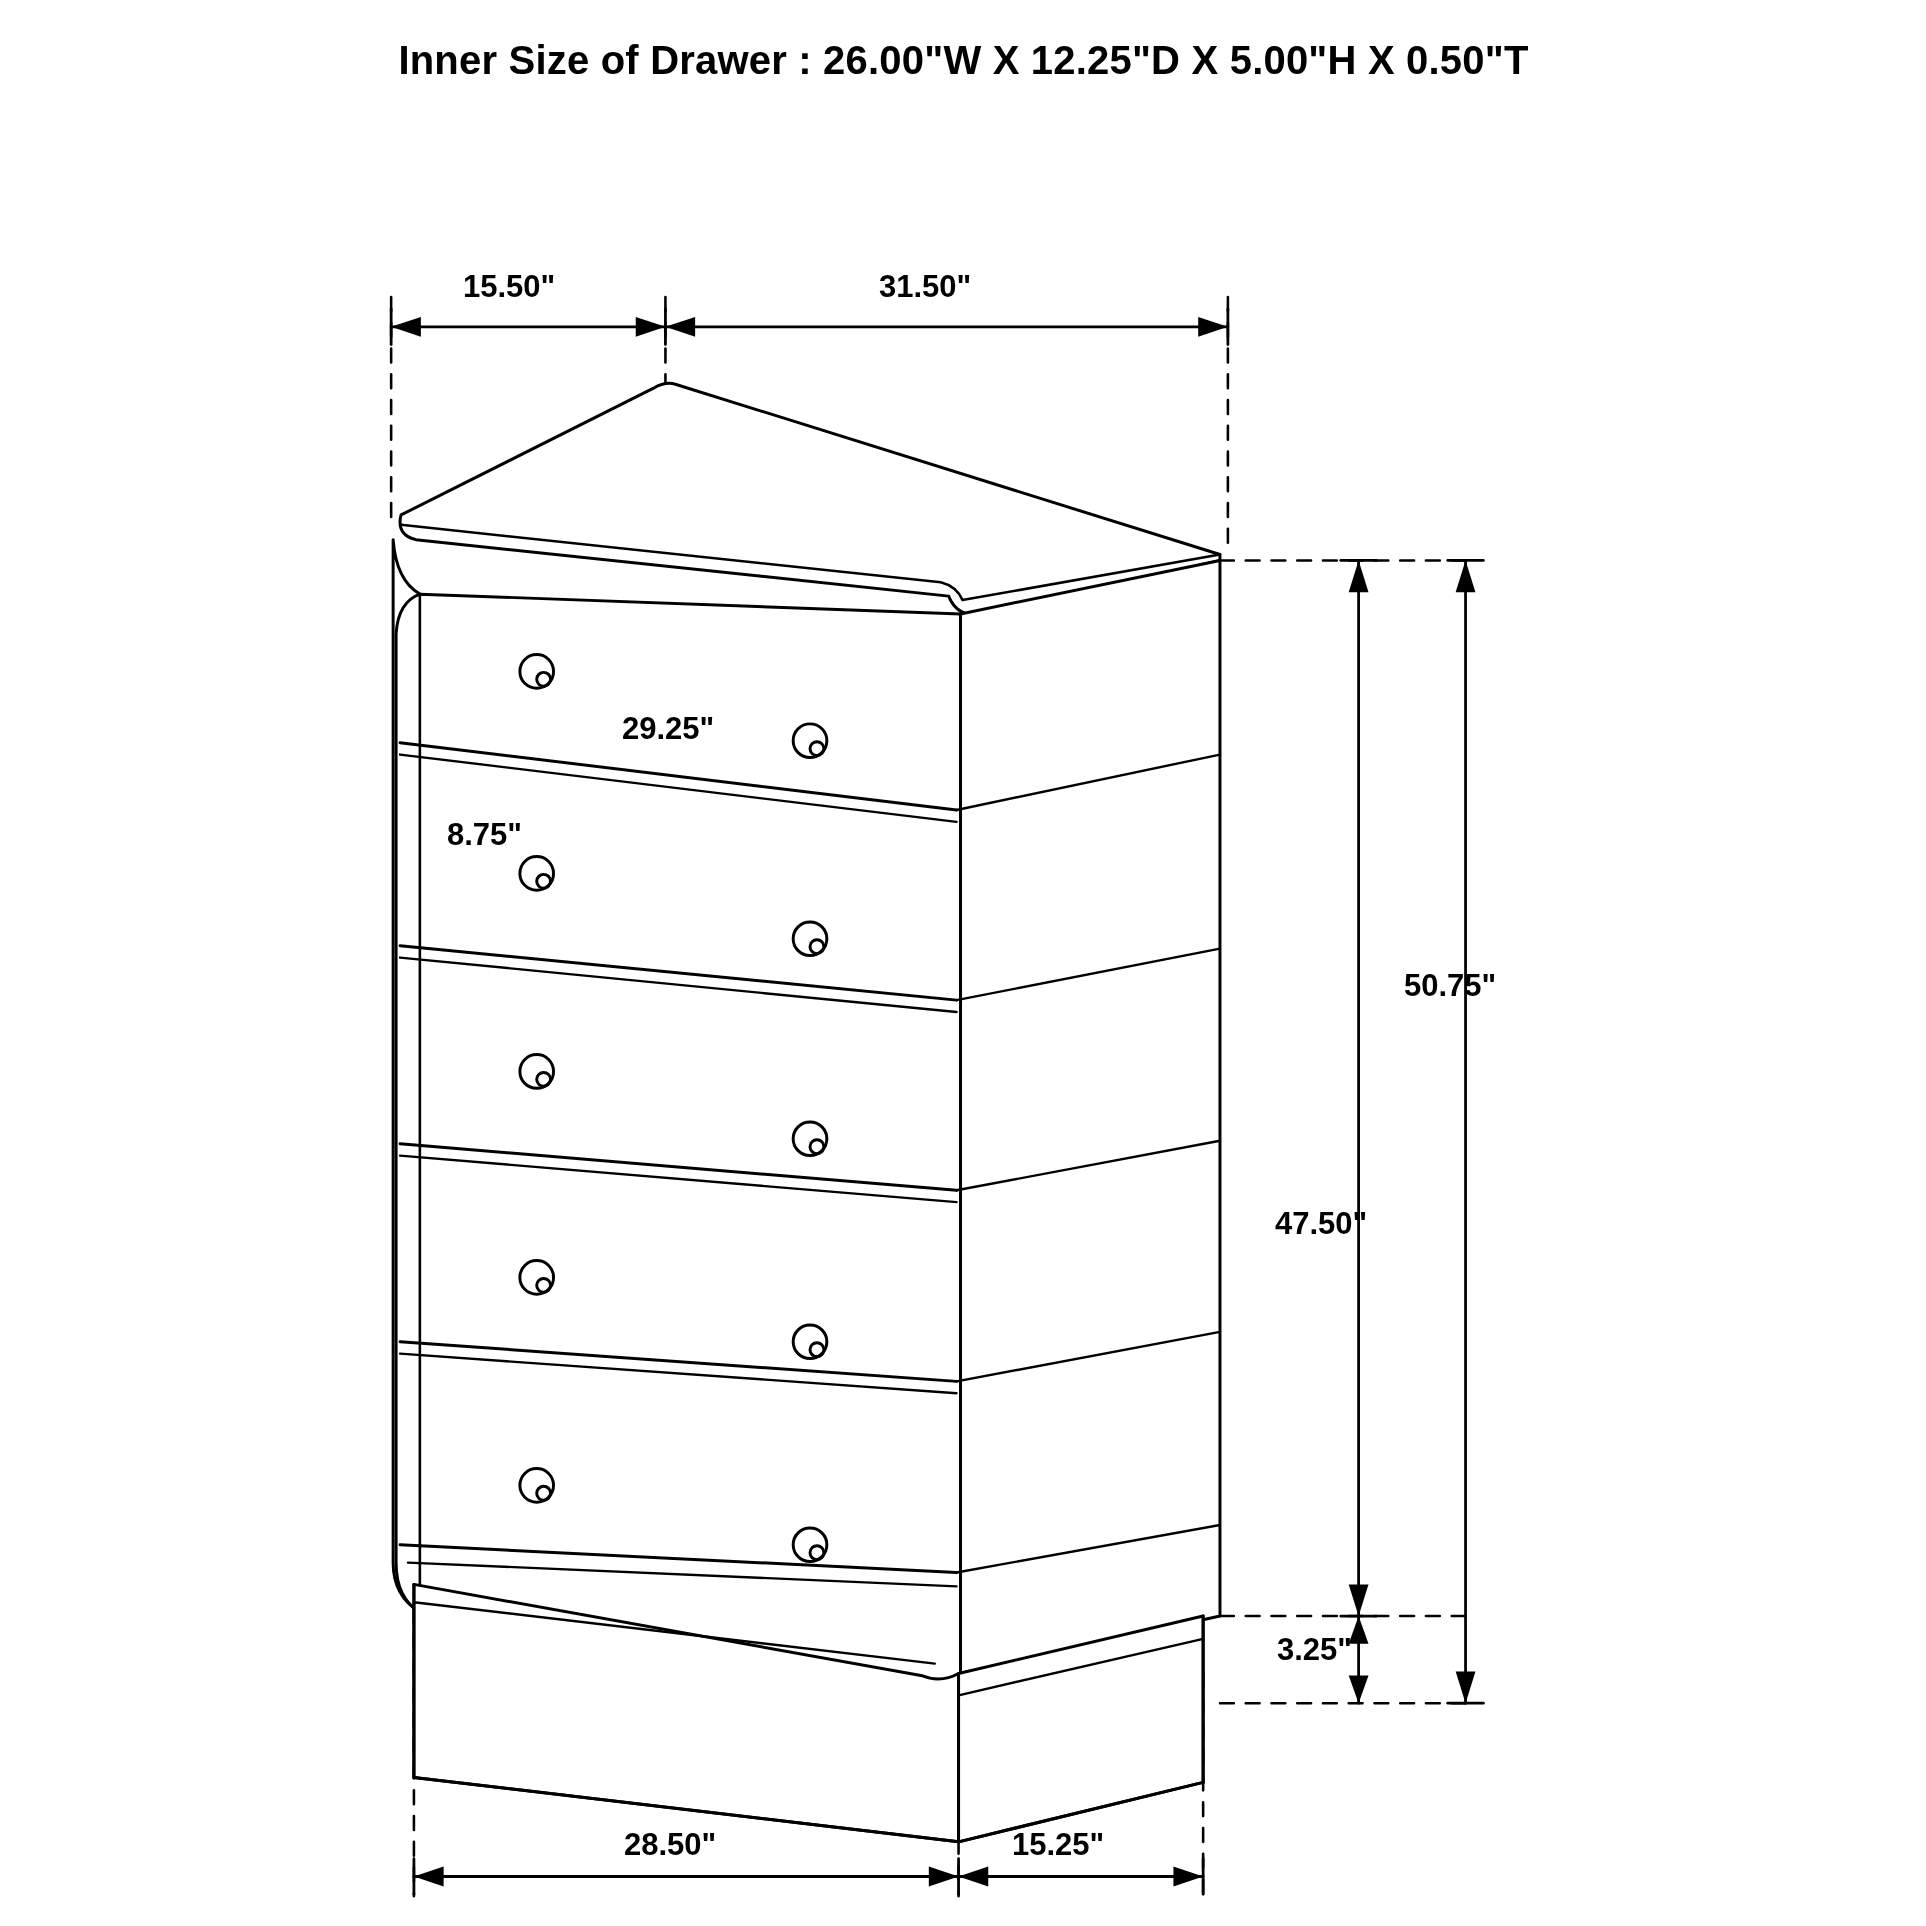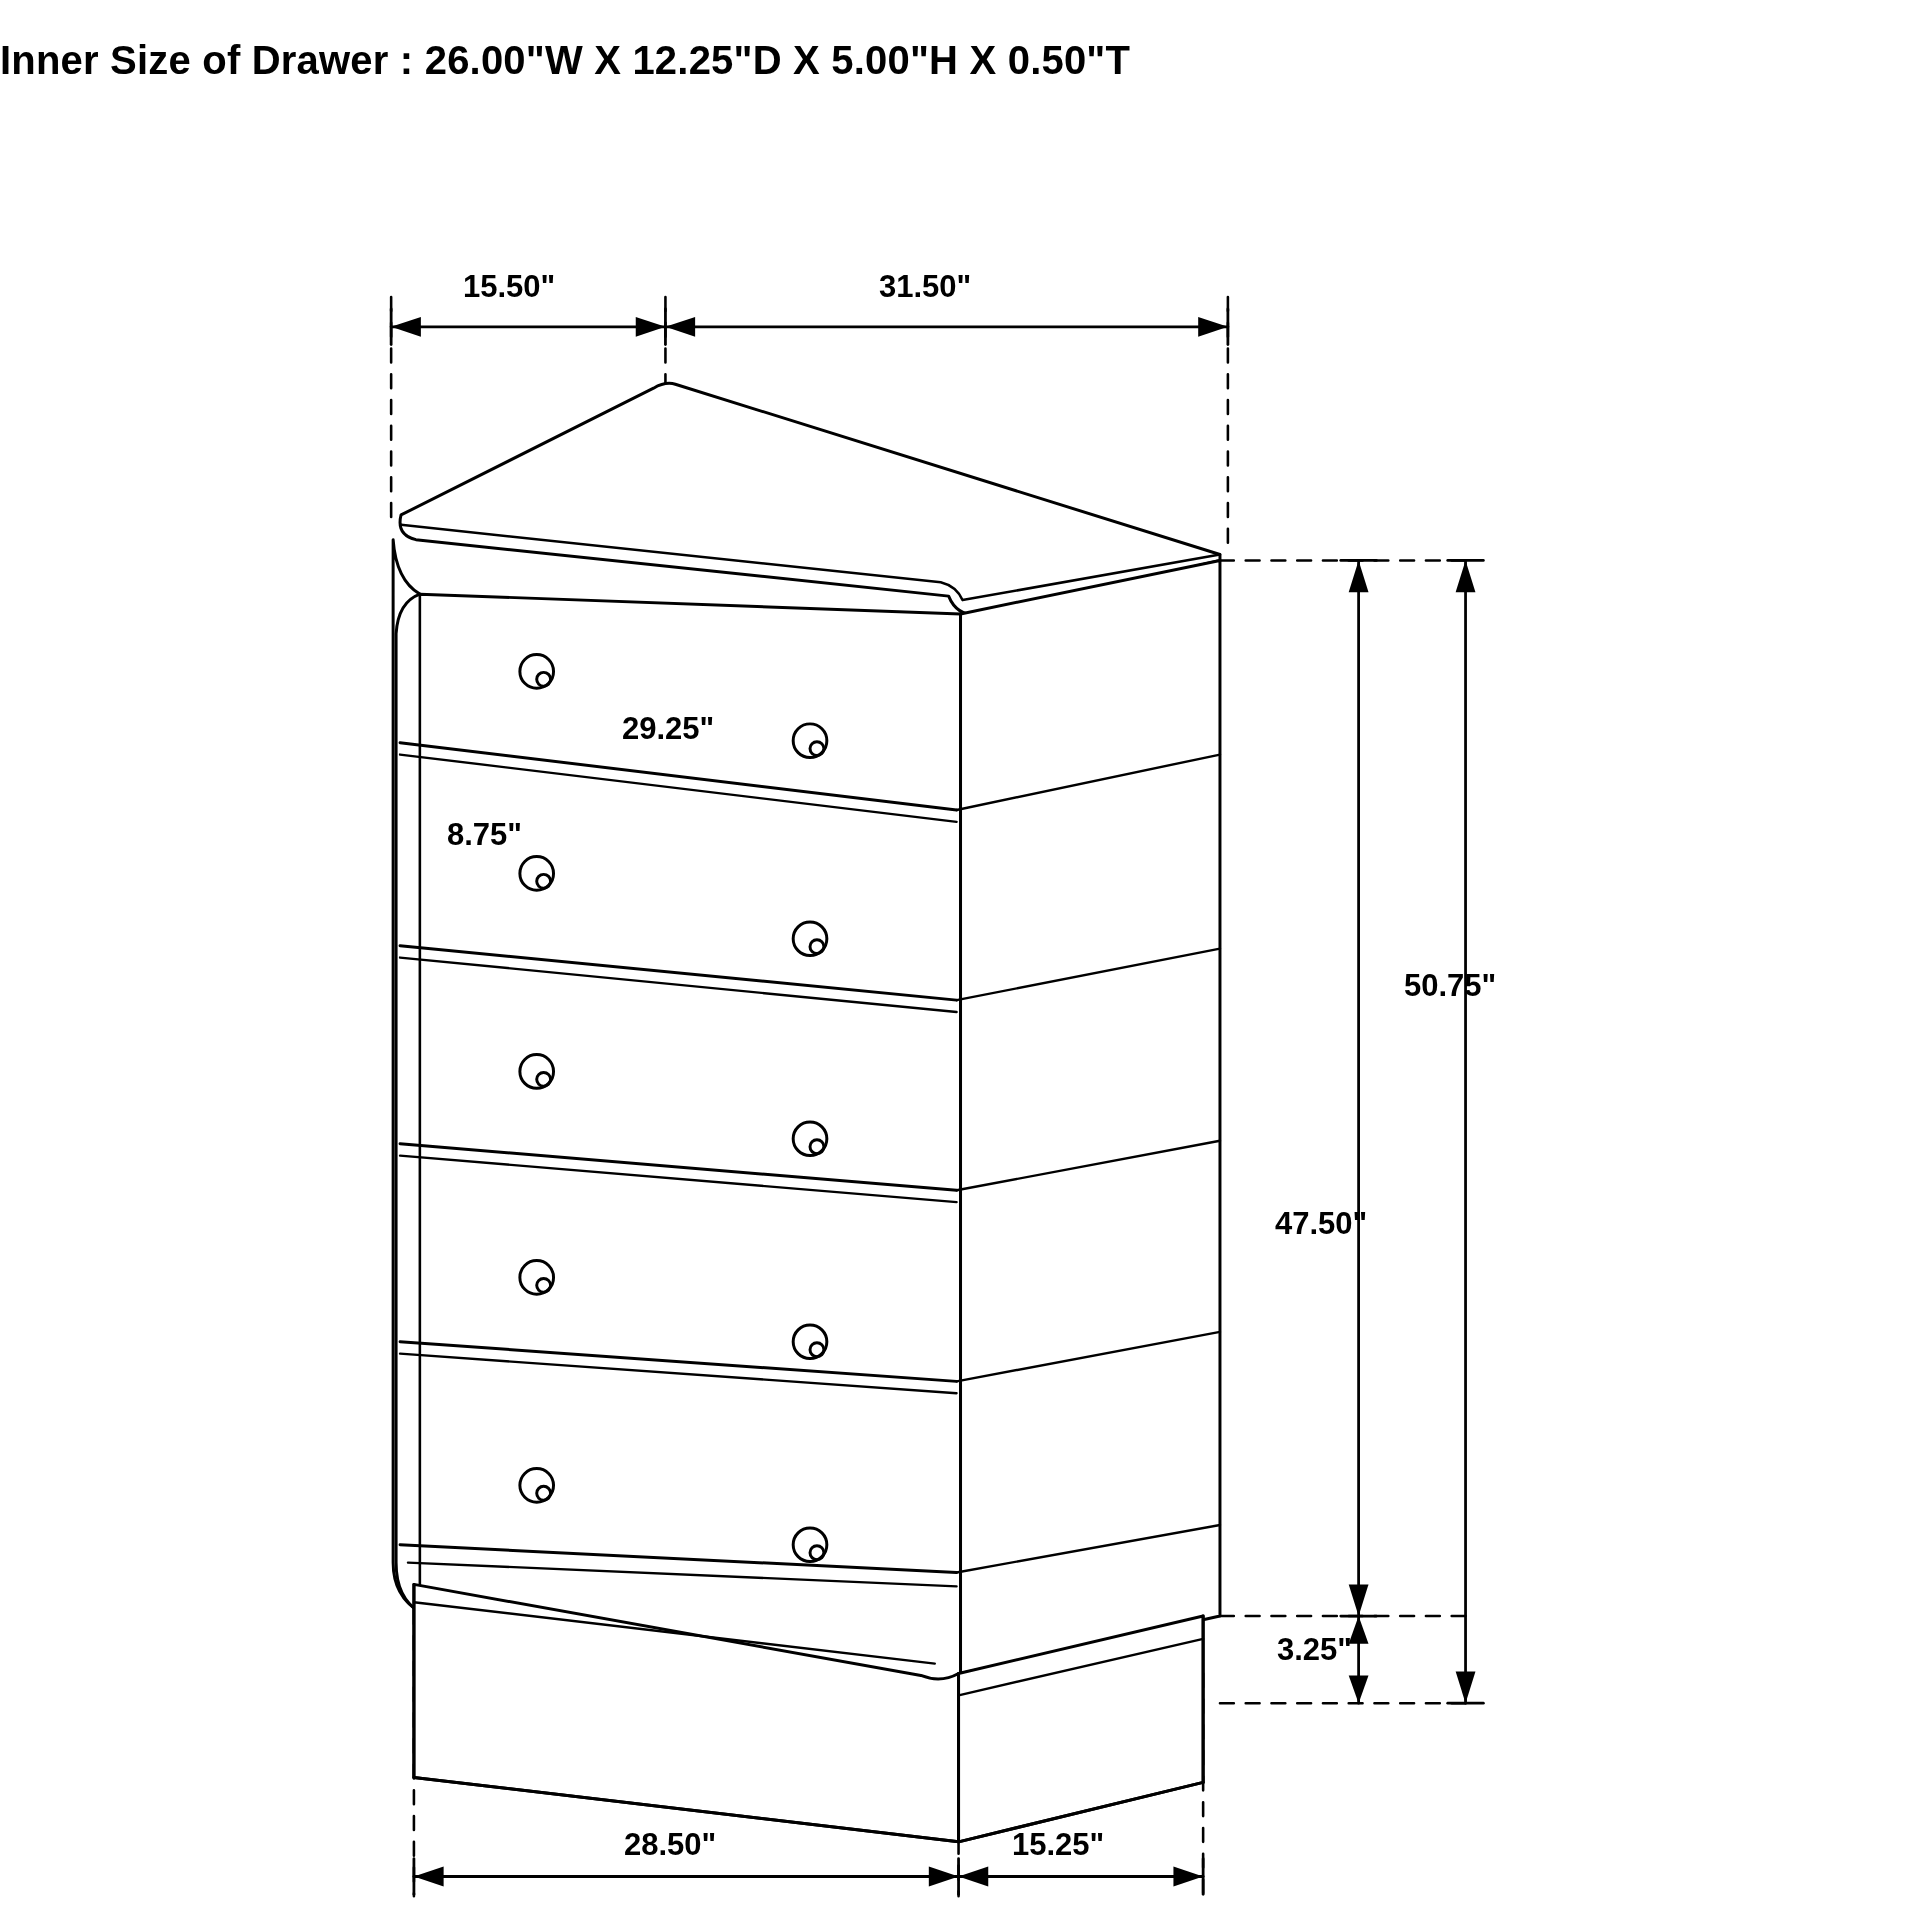--- a/index.html
+++ b/index.html
@@ -20,20 +20,21 @@
     left: 0;
     top: 0;
     width: 1927px;
     height: 1927px;
   }
   .title {
     position: absolute;
     left: 0;
     top: 38px;
     width: 1927px;
+    text-align: center;
     font-size: 40px;
     font-weight: bold;
     letter-spacing: 0.2px;
     white-space: nowrap;
   }
   svg.drawing {
     position: absolute;
     left: 0;
     top: 0;
     width: 1927px;

